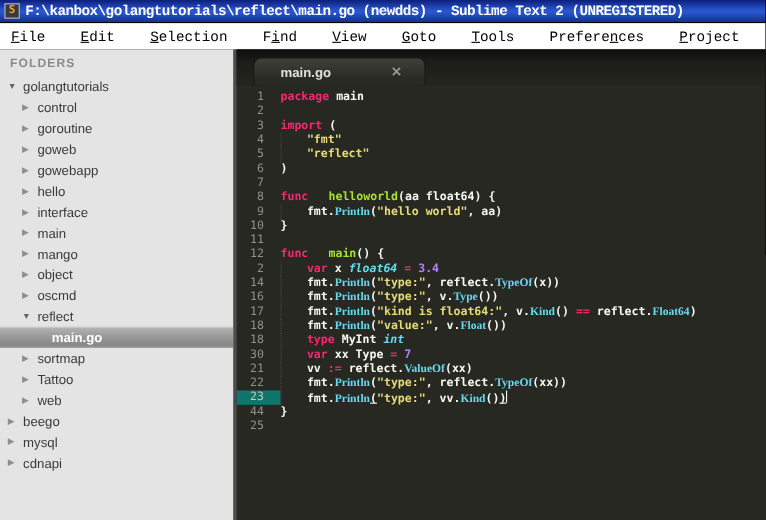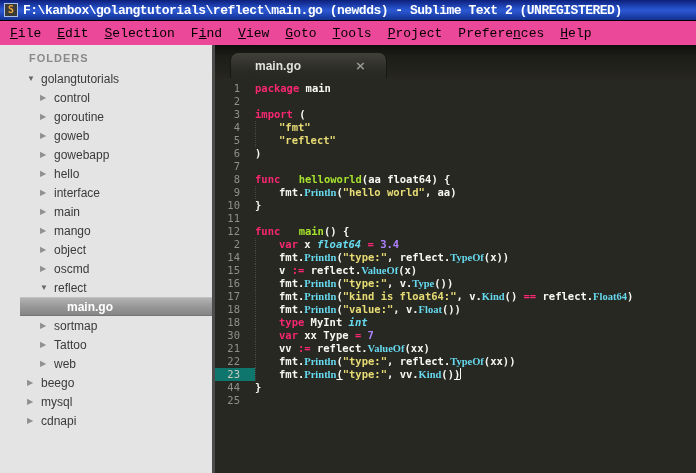--- a/index.html
+++ b/index.html
@@ -8,30 +8,30 @@
 
   
   .titlebar { height:21px; flex:0 0 21px; display:flex; align-items:center; padding:0 4px;
     background:linear-gradient(180deg,#0d1f7a 0%,#2753cd 45%,#2a56d0 55%,#13318f 100%);
     border-bottom:1px solid #000; }
   .app-icon { width:14px; height:14px; margin-right:5px; background:#3a3a36; border:1px solid #aebfe6;
     color:#e8a33d; font:bold 10px/12px "DejaVu Sans Mono",monospace; text-align:center; }
   .title-text { color:#fff; font:bold 13px/21px "Liberation Mono",monospace; white-space:nowrap; letter-spacing:-0.5px; }
 
   
-  .menubar { height:24px; flex:0 0 24px; background:#ec4899; display:flex; align-items:center; padding-left:2px;
-    font:13px "Liberation Mono",monospace; color:#000; }
+  .menubar { height:24px; flex:0 0 24px; background:#ffffff; display:flex; align-items:center; padding-left:2px;
+    font:13px "Liberation Mono",monospace; color:#000;gap:16px; }
   .menu-item { padding:2px 8px; cursor:default; }
   .menu-item .mn { text-decoration:underline; }
 
   
   .main { flex:1; display:flex; min-height:0; }
 
   
-  .sidebar { width:215px; flex:0 0 215px; background:#E4E4E4; border-right:3px solid #4c4c4c; overflow:hidden;padding-left:20px; }
+  .sidebar { width:215px; flex:0 0 215px; background:#E4E4E4; border-right:3px solid #4c4c4c; overflow:hidden; }
   .folders-label { padding:7px 0 5px 9px; font-size:11px; font-weight:bold; letter-spacing:1px; color:#8a8a8a; }
   .tree-row { height:19px; display:flex; align-items:center; font-size:12px; color:#3a3a3a; white-space:nowrap; cursor:default; }
   .tree-row .arrow { display:inline-block; width:14px; font-size:8px; color:#8f8f8f; }
   .tree-row .arrow.expanded { color:#666; }
   .tree-row.sel { background:linear-gradient(180deg,#b3b3b3 0%,#989898 50%,#858585 100%);
     border-top:1px solid #c2c2c2; border-bottom:1px solid #757575; color:#fff; font-weight:bold; }
 
   
   .editor { flex:1; display:flex; flex-direction:column; background:#272822; min-width:0; }
   .tabbar { height:33px; flex:0 0 33px; background:linear-gradient(180deg,#0e0e0c 0%,#1d1d19 35%,#26261f 100%); display:flex; }
@@ -72,22 +72,22 @@
   </div>
 
   <div class="menubar">
       <div class="menu-item"><span class="mn">F</span><span>i</span><span>l</span><span>e</span></div>
       <div class="menu-item"><span class="mn">E</span><span>d</span><span>i</span><span>t</span></div>
       <div class="menu-item"><span class="mn">S</span><span>e</span><span>l</span><span>e</span><span>c</span><span>t</span><span>i</span><span>o</span><span>n</span></div>
       <div class="menu-item"><span>F</span><span class="mn">i</span><span>n</span><span>d</span></div>
       <div class="menu-item"><span class="mn">V</span><span>i</span><span>e</span><span>w</span></div>
       <div class="menu-item"><span class="mn">G</span><span>o</span><span>t</span><span>o</span></div>
       <div class="menu-item"><span class="mn">T</span><span>o</span><span>o</span><span>l</span><span>s</span></div>
+      <div class="menu-item"><span>P</span><span>r</span><span>e</span><span>f</span><span>e</span><span>r</span><span>e</span><span class="mn">n</span><span>c</span><span>e</span><span>s</span></div>
       <div class="menu-item"><span class="mn">P</span><span>r</span><span>o</span><span>j</span><span>e</span><span>c</span><span>t</span></div>
-      <div class="menu-item"><span>P</span><span>r</span><span>e</span><span>f</span><span>e</span><span>r</span><span>e</span><span class="mn">n</span><span>c</span><span>e</span><span>s</span></div>
       <div class="menu-item"><span class="mn">H</span><span>e</span><span>l</span><span>p</span></div>
     </div>
 
   <div class="main">
 
     <div class="sidebar">
       <div class="folders-label">FOLDERS</div>
       <div class="tree">
           <div class="tree-row" style="padding-left: 7px;">
             <span class="arrow expanded">▼</span>
@@ -183,21 +183,20 @@
           <div class="code-line"><span class="gutter">5</span><span class="content ind"><span class="tk-s">"reflect"</span></span></div>
           <div class="code-line"><span class="gutter">6</span><span class="content"><span class="tk-p">)</span></span></div>
           <div class="code-line"><span class="gutter">7</span><span class="content"></span></div>
           <div class="code-line"><span class="gutter">8</span><span class="content"><span class="tk-k">func</span><span class="tk-p"> </span><span class="tk-f">helloworld</span><span class="tk-p">(aa float64) {</span></span></div>
           <div class="code-line"><span class="gutter">9</span><span class="content ind"><span class="tk-p">fmt.</span><span class="tk-c">Println</span><span class="tk-p">(</span><span class="tk-s">"hello world"</span><span class="tk-p">, aa)</span></span></div>
           <div class="code-line"><span class="gutter">10</span><span class="content"><span class="tk-p">}</span></span></div>
           <div class="code-line"><span class="gutter">11</span><span class="content"></span></div>
           <div class="code-line"><span class="gutter">12</span><span class="content"><span class="tk-k">func</span><span class="tk-p"> </span><span class="tk-f">main</span><span class="tk-p">() {</span></span></div>
           <div class="code-line"><span class="gutter">2</span><span class="content ind"><span class="tk-k">var</span><span class="tk-p"> x </span><span class="tk-t">float64</span><span class="tk-p"> </span><span class="tk-o">=</span><span class="tk-p"> </span><span class="tk-n">3.4</span></span></div>
           <div class="code-line"><span class="gutter">14</span><span class="content ind"><span class="tk-p">fmt.</span><span class="tk-c">Println</span><span class="tk-p">(</span><span class="tk-s">"type:"</span><span class="tk-p">, reflect.</span><span class="tk-c">TypeOf</span><span class="tk-p">(x))</span></span></div>
-          <div class="code-line"><span class="gutter">15</span><span class="content ind"><span class="tk-p">v </span><span class="tk-o">:=</span><span class="tk-p"> reflect.</span><span class="tk-c">ValueOf</span><span class="tk-p">(x)</span></span></div>
           <div class="code-line"><span class="gutter">16</span><span class="content ind"><span class="tk-p">fmt.</span><span class="tk-c">Println</span><span class="tk-p">(</span><span class="tk-s">"type:"</span><span class="tk-p">, v.</span><span class="tk-c">Type</span><span class="tk-p">())</span></span></div>
           <div class="code-line"><span class="gutter">17</span><span class="content ind"><span class="tk-p">fmt.</span><span class="tk-c">Println</span><span class="tk-p">(</span><span class="tk-s">"kind is float64:"</span><span class="tk-p">, v.</span><span class="tk-c">Kind</span><span class="tk-p">() </span><span class="tk-o">==</span><span class="tk-p"> reflect.</span><span class="tk-c">Float64</span><span class="tk-p">)</span></span></div>
           <div class="code-line"><span class="gutter">18</span><span class="content ind"><span class="tk-p">fmt.</span><span class="tk-c">Println</span><span class="tk-p">(</span><span class="tk-s">"value:"</span><span class="tk-p">, v.</span><span class="tk-c">Float</span><span class="tk-p">())</span></span></div>
           <div class="code-line"><span class="gutter">18</span><span class="content ind"><span class="tk-k">type</span><span class="tk-p"> MyInt </span><span class="tk-t">int</span></span></div>
           <div class="code-line"><span class="gutter">30</span><span class="content ind"><span class="tk-k">var</span><span class="tk-p"> xx Type </span><span class="tk-o">=</span><span class="tk-p"> </span><span class="tk-n">7</span></span></div>
           <div class="code-line"><span class="gutter">21</span><span class="content ind"><span class="tk-p">vv </span><span class="tk-o">:=</span><span class="tk-p"> reflect.</span><span class="tk-c">ValueOf</span><span class="tk-p">(xx)</span></span></div>
           <div class="code-line"><span class="gutter">22</span><span class="content ind"><span class="tk-p">fmt.</span><span class="tk-c">Println</span><span class="tk-p">(</span><span class="tk-s">"type:"</span><span class="tk-p">, reflect.</span><span class="tk-c">TypeOf</span><span class="tk-p">(xx))</span></span></div>
           <div class="code-line"><span class="gutter act">23</span><span class="content ind"><span class="tk-p">fmt.</span><span class="tk-c">Println</span><span class="tk-u">(</span><span class="tk-s">"type:"</span><span class="tk-p">, vv.</span><span class="tk-c">Kind</span><span class="tk-p">()</span><span class="tk-u">)</span><span class="caret"></span></span></div>
           <div class="code-line"><span class="gutter">44</span><span class="content"><span class="tk-p">}</span></span></div>
           <div class="code-line"><span class="gutter">25</span><span class="content"></span></div>

